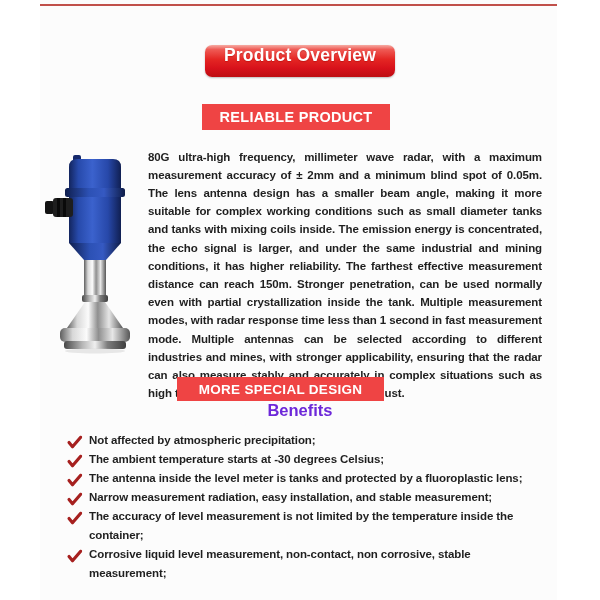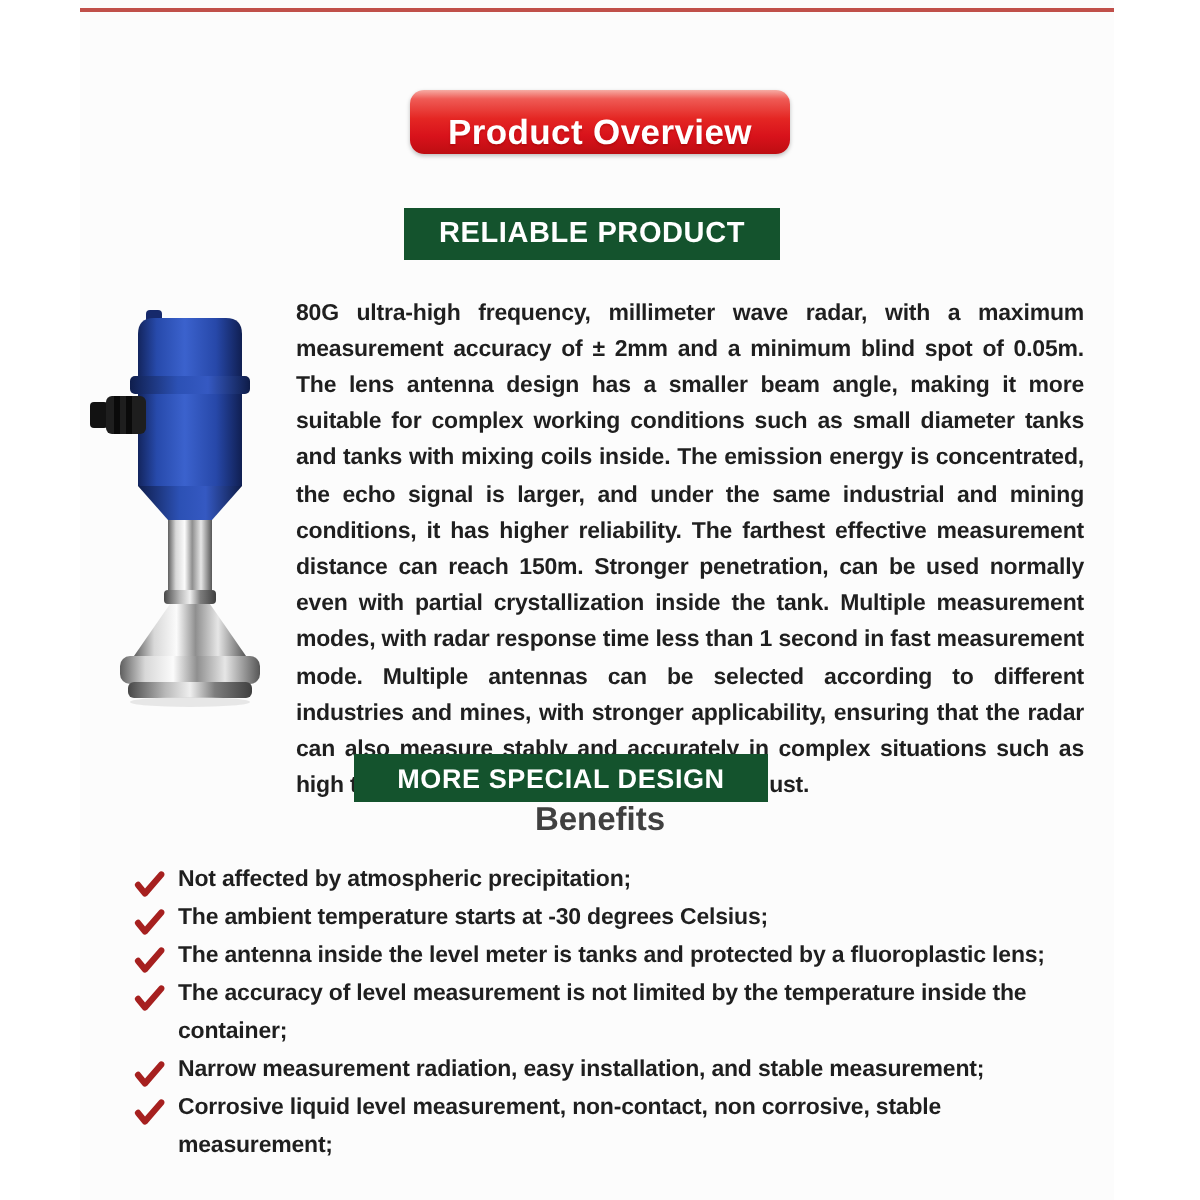--- a/index.html
+++ b/index.html
@@ -15,40 +15,40 @@
   }
   .top-line{
     position:absolute;left:40px;top:4px;width:517px;height:2px;
     background:#c0504a;
   }
   .overview-btn{
     position:absolute;left:205px;top:45px;width:190px;height:32px;
     border-radius:7px;
     background:linear-gradient(180deg,#f6aca4 0%,#ef5b55 14%,#e42623 45%,#d8121b 72%,#bd0d12 100%);
     box-shadow:0 1px 2px rgba(0,0,0,.25);
-    display:flex;align-items:flex-end;justify-content:center;
+    display:flex;align-items:flex-start;justify-content:center;
     color:#ffffff;font-size:17.5px;font-weight:700;letter-spacing:.2px;
     text-shadow:0 1px 1px rgba(150,0,0,.4);
   }
   .red-banner{
     position:absolute;height:26px;
-    background:#14532d;
+    background:#ef4444;
     display:flex;align-items:center;justify-content:center;
     color:#ffffff;font-weight:700;letter-spacing:.3px;
   }
   .banner-reliable{left:202px;top:104px;width:188px;font-size:14.5px;}
   .banner-special{left:177px;top:377px;width:207px;height:24px;font-size:13.5px;}
   .overview-paragraph{
     position:absolute;left:148px;top:136px;width:394px;
     font-size:11.5px;line-height:18.2px;font-weight:600;
     color:#1f1f1f;text-align:justify;letter-spacing:-0.1px;
   }
   .benefits-title{
     position:absolute;left:140px;top:401px;width:320px;
-    text-align:center;color:#404040;font-size:16.5px;font-weight:700;
+    text-align:center;color:#6d28d9;font-size:16.5px;font-weight:700;
   }
   .benefits-list{
     position:absolute;left:67px;top:431px;width:478px;
     list-style:none;margin:0;padding:0;
   }
   .benefit-item{
     display:flex;align-items:flex-start;
     font-size:11.5px;line-height:19px;font-weight:600;color:#1f1f1f;
     letter-spacing:-0.1px;
   }
@@ -167,29 +167,29 @@
         </svg>
       </span>
     <span class="benefit-text">The antenna inside the level meter is tanks and protected by a fluoroplastic lens;</span>
   </li>
   <li class="benefit-item">
     <span class="check-icon">
         <svg width="15" height="14" viewBox="0 0 18 16">
           <path d="M2.5 9 L7 13.8 L16 1.8" fill="none" stroke="currentColor" stroke-width="3.8" stroke-linecap="round" stroke-linejoin="round"></path>
         </svg>
       </span>
-    <span class="benefit-text">The accuracy of level measurement is not limited by the temperature inside the container;</span>
+    <span class="benefit-text">Narrow measurement radiation, easy installation, and stable measurement;</span>
   </li>
   <li class="benefit-item">
     <span class="check-icon">
         <svg width="15" height="14" viewBox="0 0 18 16">
           <path d="M2.5 9 L7 13.8 L16 1.8" fill="none" stroke="currentColor" stroke-width="3.8" stroke-linecap="round" stroke-linejoin="round"></path>
         </svg>
       </span>
-    <span class="benefit-text">Narrow measurement radiation, easy installation, and stable measurement;</span>
+    <span class="benefit-text">The accuracy of level measurement is not limited by the temperature inside the container;</span>
   </li>
   <li class="benefit-item">
     <span class="check-icon">
         <svg width="15" height="14" viewBox="0 0 18 16">
           <path d="M2.5 9 L7 13.8 L16 1.8" fill="none" stroke="currentColor" stroke-width="3.8" stroke-linecap="round" stroke-linejoin="round"></path>
         </svg>
       </span>
     <span class="benefit-text">Corrosive liquid level measurement, non-contact, non corrosive, stable measurement;</span>
   </li>
 </ul>

